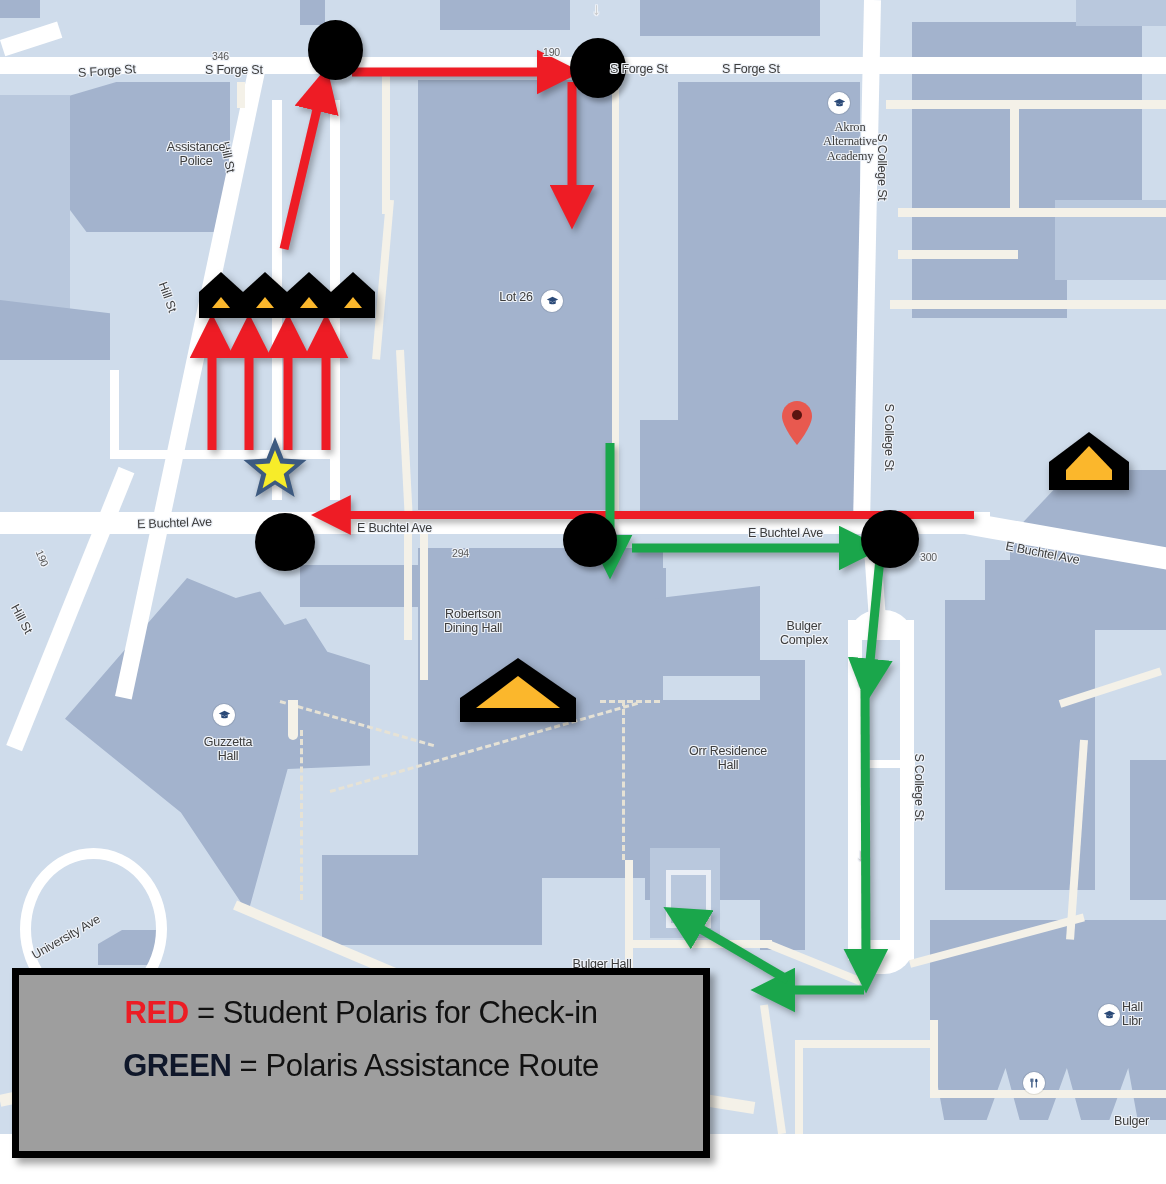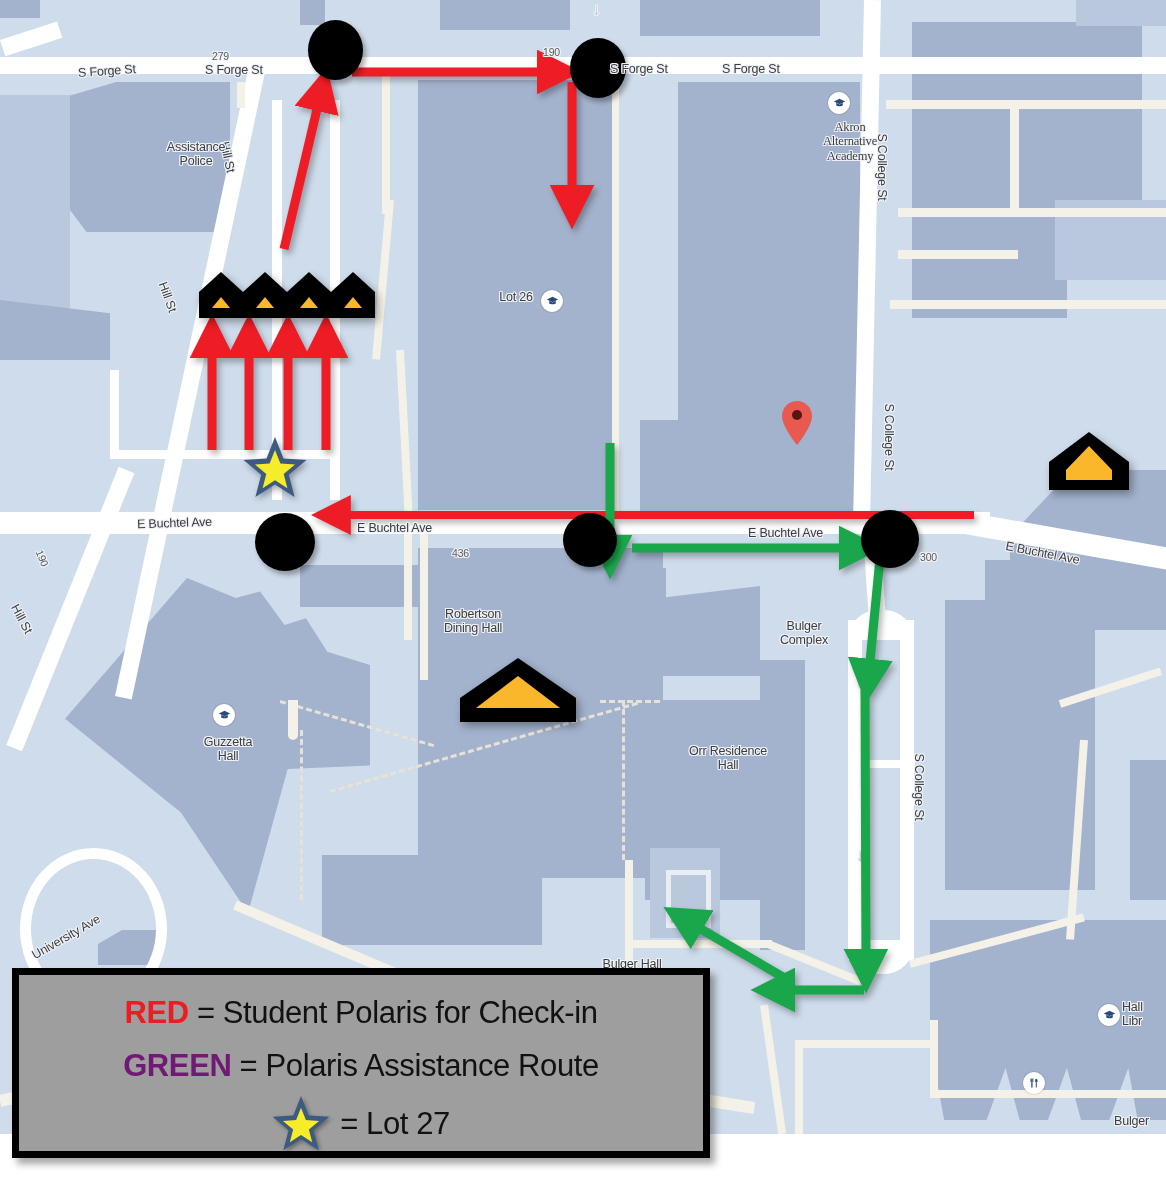--- a/index.html
+++ b/index.html
@@ -97,21 +97,21 @@
     color:#111111;
     font-family:"Liberation Sans", sans-serif;
     font-size:31px;
     letter-spacing:-0.4px;
     white-space:nowrap;
   }
   #leg-row1{margin-top:20px;}
   #leg-row2{margin-top:17px;}
   #leg-row3{margin-top:12px;display:flex;align-items:center;justify-content:center;gap:4px;}
   .k-red{color:#ec1c24;font-weight:bold;}
-  .k-green{color:#701a75;font-weight:bold;}
+  .k-green{color:#0f172a;font-weight:bold;}
 </style>
 </head>
 <body>
 
 <div id="stage">
 
   <div id="map">
 
     <div class="bld" style="left:0px;top:0px;width:40px;height:18px;"></div>
     <div class="bld" style="left:55px;top:82px;width:175px;height:150px;clip-path:polygon(0% 12%,35% 0%,100% 0%,100% 100%,18% 100%,0% 72%);"></div>
@@ -377,58 +377,49 @@
     <div class="lbl vert" style="left:6px;top:612px;transform:rotate(62deg);">Hill St</div>
     <div class="lbl vert" style="left:848px;top:160px;transform:rotate(90deg);">S College St</div>
     <div class="lbl vert" style="left:855px;top:430px;transform:rotate(90deg);">S College St</div>
     <div class="lbl vert" style="left:885px;top:780px;transform:rotate(90deg);">S College St</div>
     <div class="lbl" style="left:137px;top:516px;transform:rotate(-2deg);">E Buchtel Ave</div>
     <div class="lbl" style="left:357px;top:521px;">E Buchtel Ave</div>
     <div class="lbl" style="left:748px;top:526px;">E Buchtel Ave</div>
     <div class="lbl" style="left:1005px;top:546px;transform:rotate(11deg);">E Buchtel Ave</div>
     <div class="lbl" style="left:28px;top:930px;transform:rotate(-30deg);">University Ave</div>
 
-    <div class="lbl num" style="left:212px;top:50px;">279</div>
+    <div class="lbl num" style="left:212px;top:50px;">346</div>
     <div class="lbl num" style="left:543px;top:46px;">190</div>
     <div class="lbl num" style="left:34px;top:552px;transform:rotate(68deg);">190</div>
-    <div class="lbl num" style="left:452px;top:547px;">436</div>
+    <div class="lbl num" style="left:452px;top:547px;">294</div>
     <div class="lbl num" style="left:920px;top:551px;">300</div>
 
     <div class="lbl ctr" style="left:150px;top:140px;width:92px;white-space:pre-line;line-height:1.15;">Assistance
 Police</div>
     <div class="lbl ctr" style="left:803px;top:120px;width:94px;white-space:pre-line;line-height:1.15;font-family:Liberation Serif, serif;">Akron
 Alternative
 Academy</div>
     <div class="lbl ctr" style="left:490px;top:290px;width:52px;">Lot 26</div>
     <div class="lbl ctr" style="left:423px;top:607px;width:100px;white-space:pre-line;line-height:1.15;">Robertson
 Dining Hall</div>
     <div class="lbl ctr" style="left:190px;top:735px;width:76px;white-space:pre-line;line-height:1.15;">Guzzetta
 Hall</div>
     <div class="lbl ctr" style="left:768px;top:619px;width:72px;white-space:pre-line;line-height:1.15;">Bulger
 Complex</div>
     <div class="lbl ctr" style="left:673px;top:744px;width:110px;white-space:pre-line;line-height:1.15;">Orr Residence
 Hall</div>
-    <div class="lbl ctr" style="left:591px;top:957px;width:82px;">Bulger Hall</div>
+    <div class="lbl ctr" style="left:561px;top:957px;width:82px;">Bulger Hall</div>
     <div class="lbl ctr" style="left:1122px;top:1000px;width:44px;white-space:pre-line;line-height:1.15;text-align:left;">Hall
 Libr</div>
     <div class="lbl ctr" style="left:1114px;top:1114px;width:52px;text-align:left;">Bulger</div>
 
   </div>
 
   <div id="legend">
     <div class="leg-row" id="leg-row1">
       <span class="k-red">RED</span><span> = Student Polaris for Check-in</span>
     </div>
     <div class="leg-row" id="leg-row2">
       <span class="k-green">GREEN</span><span> = Polaris Assistance Route</span>
     </div>
-    <div class="leg-row" id="leg-row3">
-      <span style="display:inline-block;line-height:0;filter:drop-shadow(2px 2px 2px rgba(0,0,0,.35));">
-        <svg width="58" height="56" viewBox="0 0 64 62">
-          <path d="M32 0 L40.5 21.5 L63.5 23 L45.8 37.8 L51.6 60 L32 47.5 L12.4 60 L18.2 37.8 L0.5 23 L23.5 21.5 Z" fill="#3d5a80"></path>
-          <path d="M32 13 L37.4 26.6 L52 27.6 L40.7 37 L44.4 51.2 L32 43.2 L19.6 51.2 L23.3 37 L12 27.6 L26.6 26.6 Z" fill="#f7ec29"></path>
-        </svg>
-      </span>
-      <span style="margin-left:6px;">= Lot 27</span>
-    </div>
   </div>
 
 </div>
 
 </body></html>

